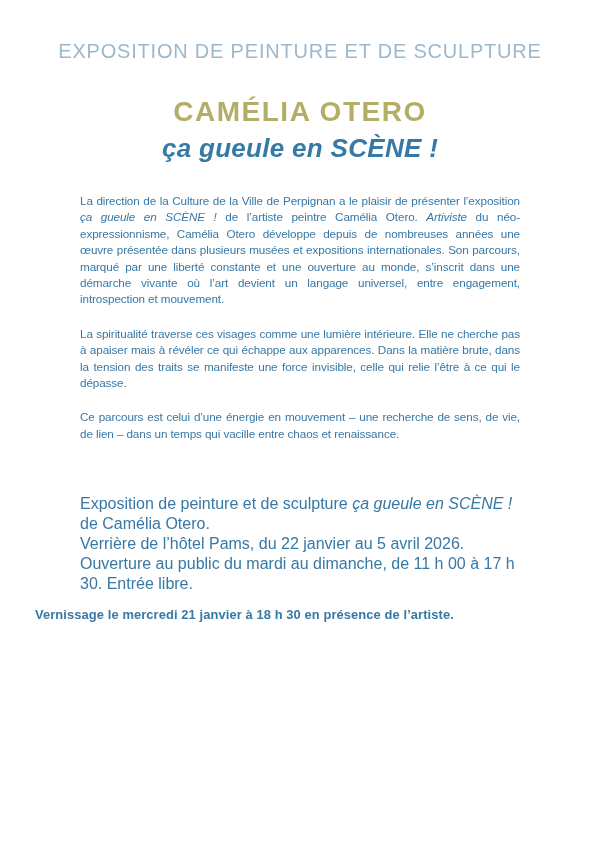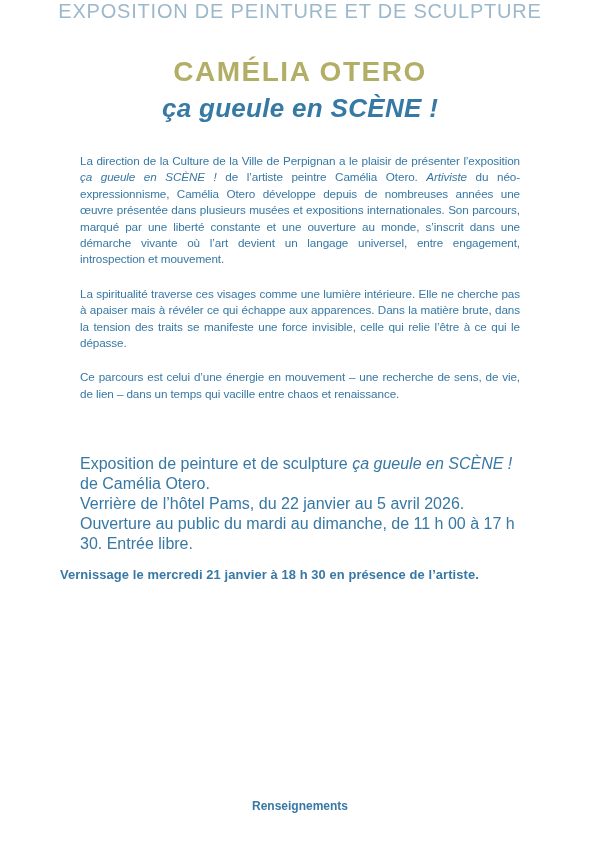--- a/index.html
+++ b/index.html
@@ -5,20 +5,21 @@
   html, body { margin: 0; padding: 0; background: #ffffff; }
   .page {
     position: relative;
     width: 600px;
     height: 849px;
     margin: 0 auto;
     background: #ffffff;
     font-family: "Liberation Sans", sans-serif;
     color: var(--text, #3778a5);
     box-sizing: border-box;
+    padding-top: 40px;
     overflow: hidden;
   }
   .supertitle {
     text-align: center;
     font-size: 20px;
     font-weight: 400;
     letter-spacing: 0.8px;
     color: var(--supertitle, #9cb8cb);
   }
   .artist {
@@ -46,21 +47,21 @@
     line-height: 16.4px;
   }
   .body-text p { margin: 0 0 18px; }
   .info-block {
     margin: 52px 80px 0;
     font-size: 16px;
     line-height: 20px;
   }
   .info-block p { margin: 0; }
   .vernissage {
-    margin: 13px 60px 0;
+    margin: 13px 35px 0;
     font-size: 12.9px;
     font-weight: 700;
     letter-spacing: 0.1px;
   }
   .footer {
     position: absolute;
     left: 0;
     bottom: 36px;
     width: 100%;
     text-align: center;
@@ -81,15 +82,14 @@
       <p><span>La spiritualité traverse ces visages comme une lumière intérieure. Elle ne cherche pas à apaiser mais à révéler ce qui échappe aux apparences. Dans la matière brute, dans la tension des traits se manifeste une force invisible, celle qui relie l’être à ce qui le dépasse.</span></p>
       <p><span>Ce parcours est celui d’une énergie en mouvement – une recherche de sens, de vie, de lien – dans un temps qui vacille entre chaos et renaissance.</span></p>
     </div>
   <div class="info-block">
       <p><span>Exposition de peinture et de sculpture </span><em>ça gueule en SCÈNE !</em><span> de Camélia Otero.</span></p>
       <p><span>Verrière de l’hôtel Pams, du 22 janvier au 5 avril 2026.</span></p>
       <p><span>Ouverture au public du mardi au dimanche, de 11 h 00 à 17 h 30. Entrée libre.</span></p>
     </div>
   <div class="vernissage">Vernissage le mercredi 21 janvier à 18 h 30 en présence de l’artiste.</div>
   <div class="footer">
-    <div class="footer-heading">Renseignements</div>
   </div>
 </div>
 
 </body></html>

